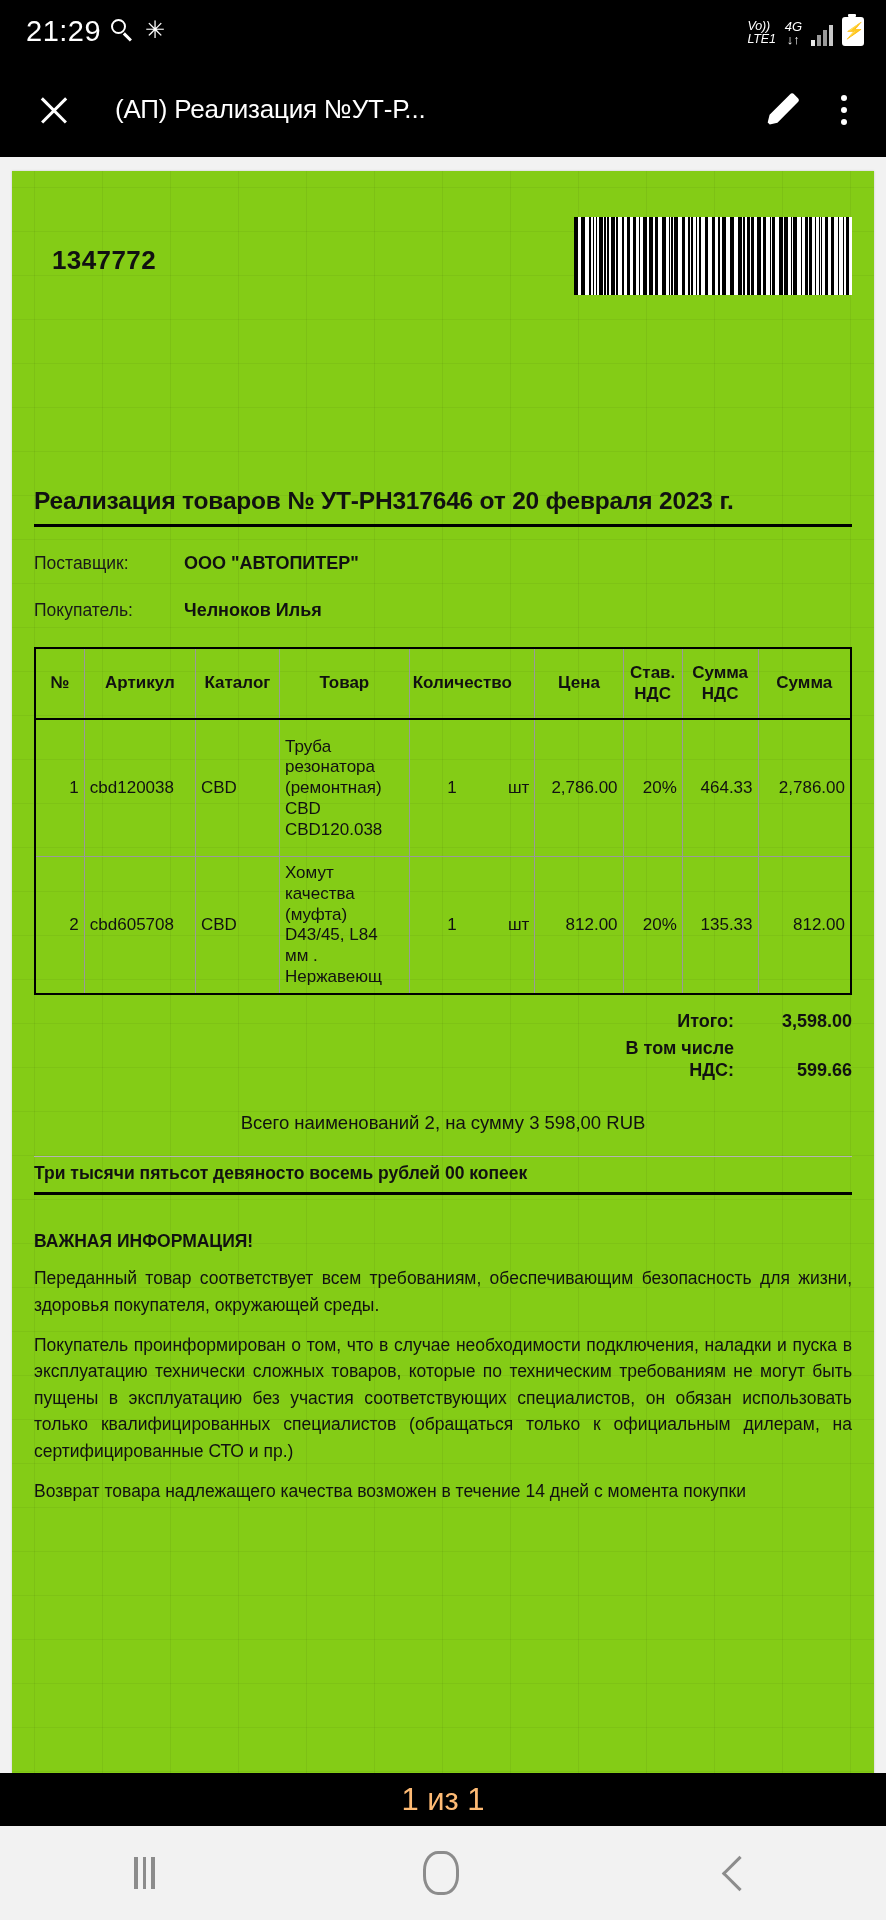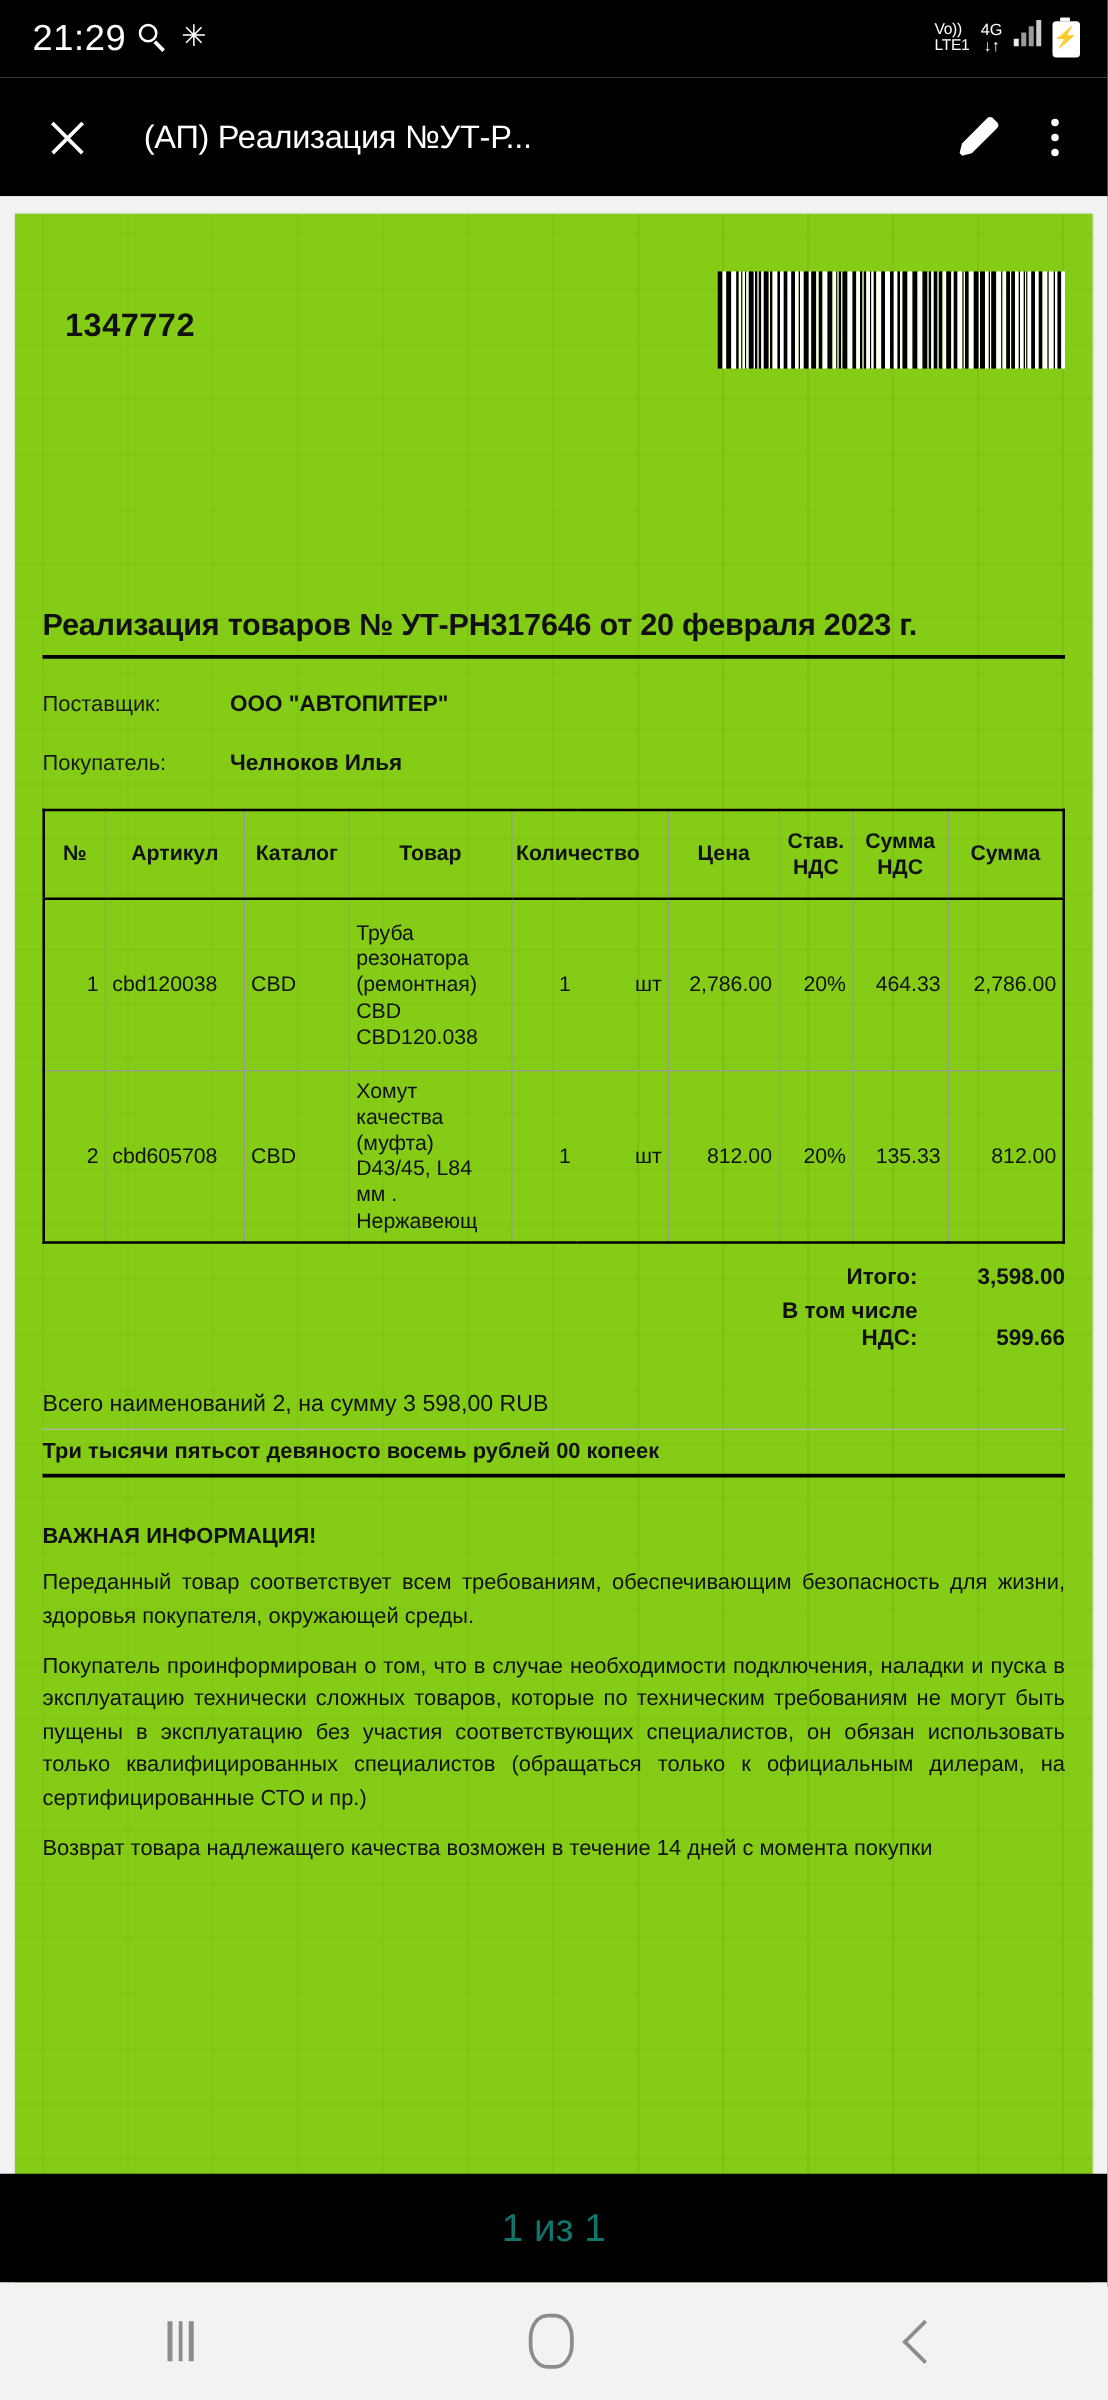--- a/index.html
+++ b/index.html
@@ -44,22 +44,23 @@
   }
   .sb-search::after {
     content:""; position:absolute; left:13px; top:13px;
     width:10px; height:2.5px; background:#fff;
     transform: rotate(45deg); transform-origin: left center;
   }
   .sb-wand { font-size: 24px; line-height: 1; display:inline-block; transform: translateY(-1px); }
   .sb-right {
     margin-left: auto;
     display: flex;
-    align-items: flex-start;
+    align-items: flex-end;
     gap: 9px;
+    font-style: italic;
   }
   .sb-vo {
     font-size: 12.5px; line-height: 13px; text-align: left;
     font-family: "Liberation Sans", sans-serif; letter-spacing:-0.2px;
   }
   .sb-4g {
     font-size: 13px; line-height: 13px; text-align: center;
     font-family: "Liberation Sans", sans-serif;
   }
   .sb-bars { display: flex; align-items: flex-end; gap: 2px; height: 20px; }
@@ -212,39 +213,40 @@
   .trow .tl { text-align:right; width: 118px; padding-right: 10px;}
   .trow .tv { text-align:right; width: 108px; }
   .trow.vat { margin-top: 6px; }
   .trow.vat .tl { line-height: 1.22; }
   .trow.vat .tv { padding-top: 22px; }
 
   .totalline {
     margin-top: 30px;
     font-size: 18.5px;
     border-bottom: 1px solid #b4b4b4;
-    padding-bottom: 9px;
+    padding-bottom: 22px;
+    text-align: center;
   }
   .amountwords {
     font-size: 17.5px; font-weight: bold;
     border-bottom: 3px solid #000;
     padding: 6px 0 8px 0;
     margin-bottom: 0;
   }
 
   .infotitle { font-size: 17.5px; font-weight: bold; margin-top: 36px; }
   .infopar {
     font-size: 17.5px; margin-top: 13px; line-height: 1.52;
     text-align: justify; text-justify: inter-word;
   }
 
   
   .pagebar {
     position:absolute; left:0; right:0; bottom:0;
-    height: 87px; background:#000; color:#0f766e;
+    height: 53px; background:#000; color:#fdba74;
     display:flex; align-items:center; justify-content:center;
     font-size: 31px;
     z-index: 5;
   }
 
   
   .navbar {
     height: 94px; background:#f2f2f2; flex:0 0 auto;
     display:flex; align-items:center; justify-content:space-around;
     color:#8c8c8c;

